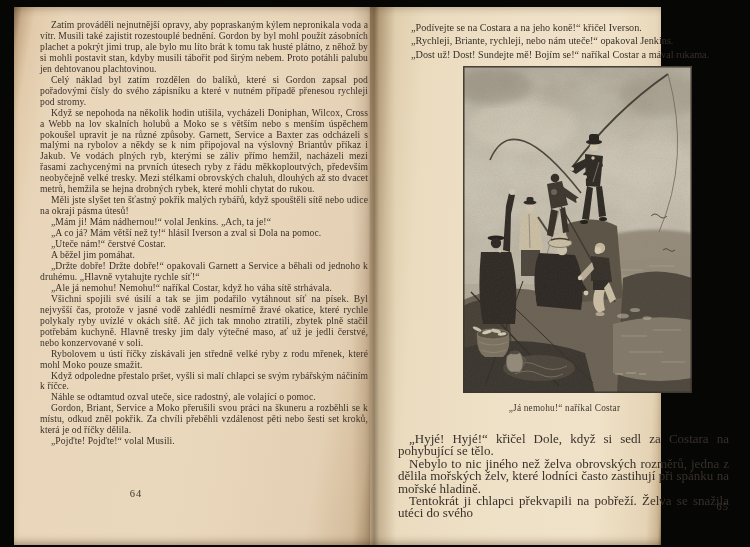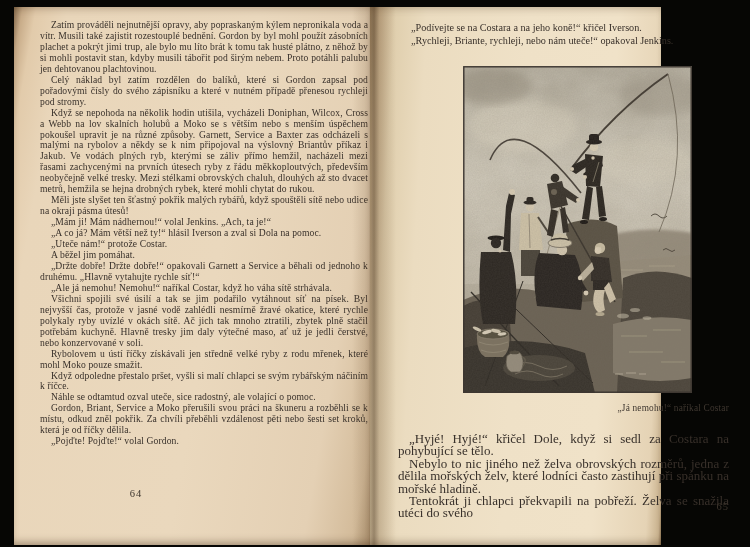--- a/index.html
+++ b/index.html
@@ -39,54 +39,55 @@
   .left-text{left:26px;top:13px;width:328px;font-size:9.6px;line-height:10.95px;
     letter-spacing:.1px;}
   .right-dialogs{left:30px;top:14px;width:329px;font-size:10.2px;line-height:13.4px;}
   .right-bottom{left:28px;top:426px;width:331px;font-size:13px;line-height:12.4px;}
   .folio{position:absolute;font-size:10.5px;color:#3c342c;letter-spacing:1px;}
   .folio-left{left:-42px;top:481px;width:328px;text-align:center;}
   .folio-right{left:30px;top:494px;width:329px;text-align:right;}
   
   .figure-wrap{position:absolute;left:93px;top:59px;width:229px;height:327px;}
   .figure-wrap svg{display:block;width:100%;height:100%;}
-  .caption{position:absolute;left:30px;top:396px;width:329px;text-align:right;
+  .caption{position:absolute;left:30px;top:396px;width:329px;text-align:center;
     font-size:9.3px;color:#3f3730;letter-spacing:.2px;}
 </style>
 </head>
 <body>
 
 <div class="stage">
 
   <div class="page page-left">
     <div class="textcol left-text">
       <p>Zatím prováděli nejnutnější opravy, aby popraskaným kýlem nepronikala voda a vítr. Musili také zajistit rozestouplé bednění. Gordon by byl mohl použít zásobních plachet a pokrýt jimi trup, ale bylo mu líto brát k tomu tak husté plátno, z něhož by si mohli postavit stan, kdyby musili tábořit pod širým nebem. Proto potáhli palubu jen dehtovanou plachtovinou.</p>
       <p>Celý náklad byl zatím rozdělen do balíků, které si Gordon zapsal pod pořadovými čísly do svého zápisníku a které v nutném případě přenesou rychleji pod stromy.</p>
       <p>Když se nepohoda na několik hodin utišila, vycházeli Doniphan, Wilcox, Cross a Webb na lov skalních holubů a Moko se s větším nebo s menším úspěchem pokoušel upravit je na různé způsoby. Garnett, Service a Baxter zas odcházeli s malými na rybolov a někdy se k nim připojoval na výslovný Briantův příkaz i Jakub. Ve vodách plných ryb, kterými se záliv přímo hemžil, nacházeli mezi řasami zachycenými na prvních útesech ryby z řádu měkkoploutvých, především neobyčejně velké tresky. Mezi stélkami obrovských chaluh, dlouhých až sto dvacet metrů, hemžila se hejna drobných rybek, které mohli chytat do rukou.</p>
       <p>Měli jste slyšet ten šťastný pokřik malých rybářů, když spouštěli sítě nebo udice na okraji pásma útesů!</p>
       <p>„Mám ji! Mám nádhernou!“ volal Jenkins. „Ach, ta je!“</p>
       <p>„A co já? Mám větší než ty!“ hlásil Iverson a zval si Dola na pomoc.</p>
-      <p>„Uteče nám!“ protože Costar.</p>
+      <p>„Uteče nám!“ čerstvé Costar.</p>
       <p>A běžel jim pomáhat.</p>
       <p>„Držte dobře! Držte dobře!“ opakovali Garnett a Service a běhali od jednoho k druhému. „Hlavně vytahujte rychle síť!“</p>
       <p>„Ale já nemohu! Nemohu!“ naříkal Costar, když ho váha sítě strhávala.</p>
       <p>Všichni spojili své úsilí a tak se jim podařilo vytáhnout síť na písek. Byl nejvyšší čas, protože v jasné vodě zahlédli nesmírně žravé okatice, které rychle polykaly ryby uvízlé v okách sítě. Ač jich tak mnoho ztratili, zbytek plně stačil potřebám kuchyně. Hlavně tresky jim daly výtečné maso, ať už je jedli čerstvé, nebo konzervované v soli.</p>
       <p>Rybolovem u ústí říčky získávali jen středně velké ryby z rodu mřenek, které mohl Moko pouze smažit.</p>
       <p>Když odpoledne přestalo pršet, vyšli si malí chlapci se svým rybářským náčiním k říčce.</p>
       <p>Náhle se odtamtud ozval uteče, sice radostný, ale volající o pomoc.</p>
       <p>Gordon, Briant, Service a Moko přerušili svou práci na škuneru a rozběhli se k místu, odkud zněl pokřik. Za chvíli přeběhli vzdálenost pěti nebo šesti set kroků, která je od říčky dělila.</p>
-      <p>„Pojďte! Pojďte!“ volal Gordon.</p>
+      <p>„Pojďte! Pojďte!“ volal Musili.</p>
     </div>
     <div class="folio folio-left">64</div>
   </div>
 
   <div class="page page-right">
     <div class="textcol right-dialogs">
       <p>„Podívejte se na Costara a na jeho koně!“ křičel Iverson.</p>
       <p>„Rychleji, Briante, rychleji, nebo nám uteče!“ opakoval Jenkins.</p>
+      <p>„Dost už! Dost! Sundejte mě! Bojím se!“ naříkal Costar a mával rukama.</p>
     </div>
 
     <div class="figure-wrap">
       <svg viewBox="0 0 229 327" xmlns="http://www.w3.org/2000/svg">
         <defs>
           <linearGradient id="skyg" x1="0" y1="0" x2="0" y2="1">
             <stop offset="0" stop-color="#aaa393"></stop>
             <stop offset="0.35" stop-color="#c7c0b0"></stop>
             <stop offset="0.62" stop-color="#bab2a1"></stop>
             <stop offset="1" stop-color="#a29a89"></stop>

